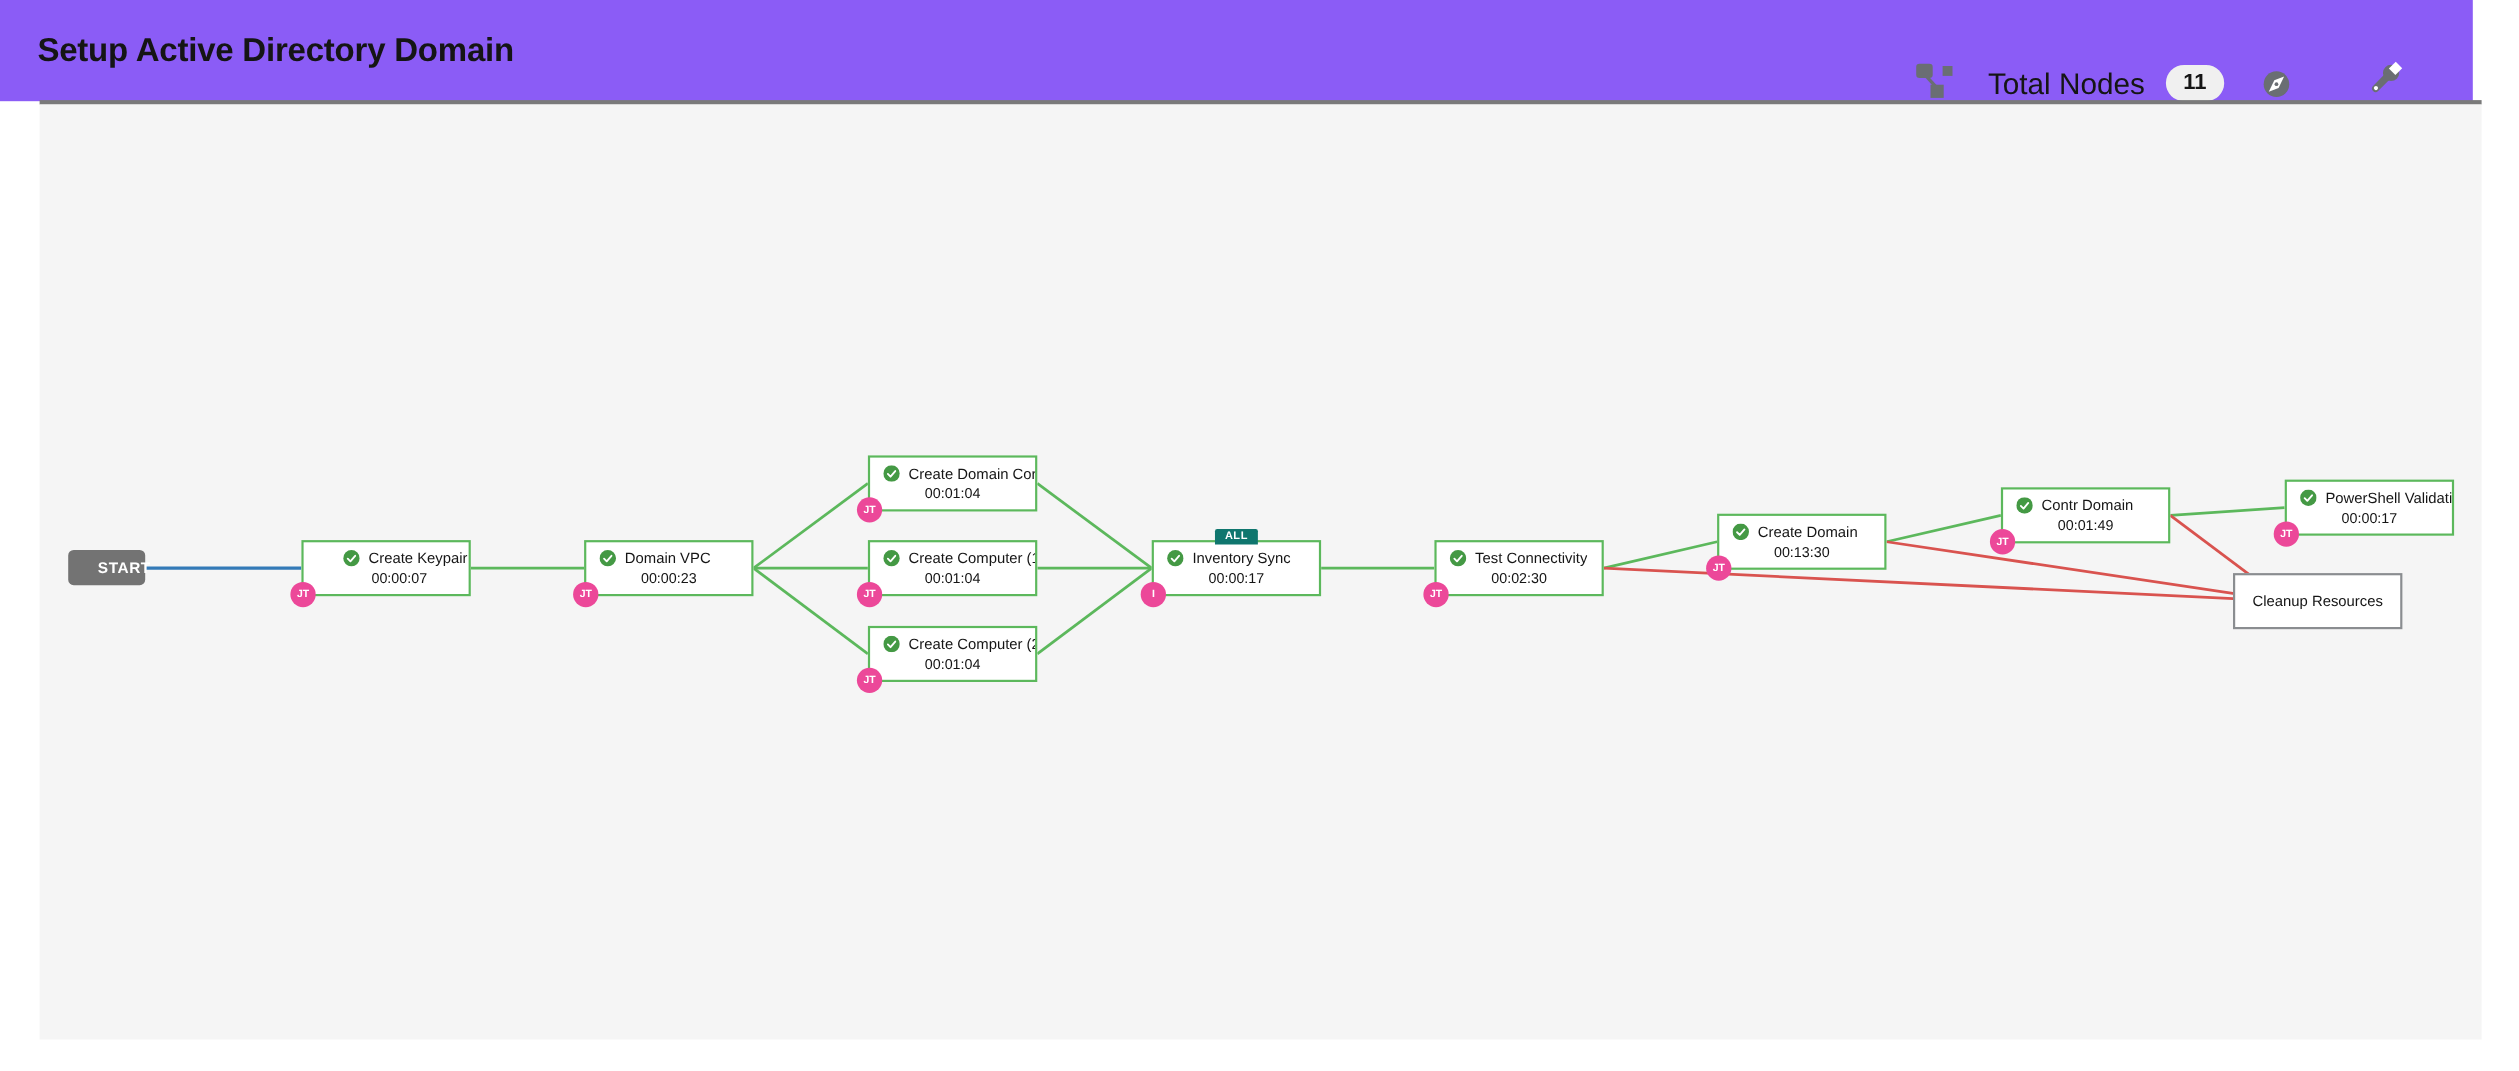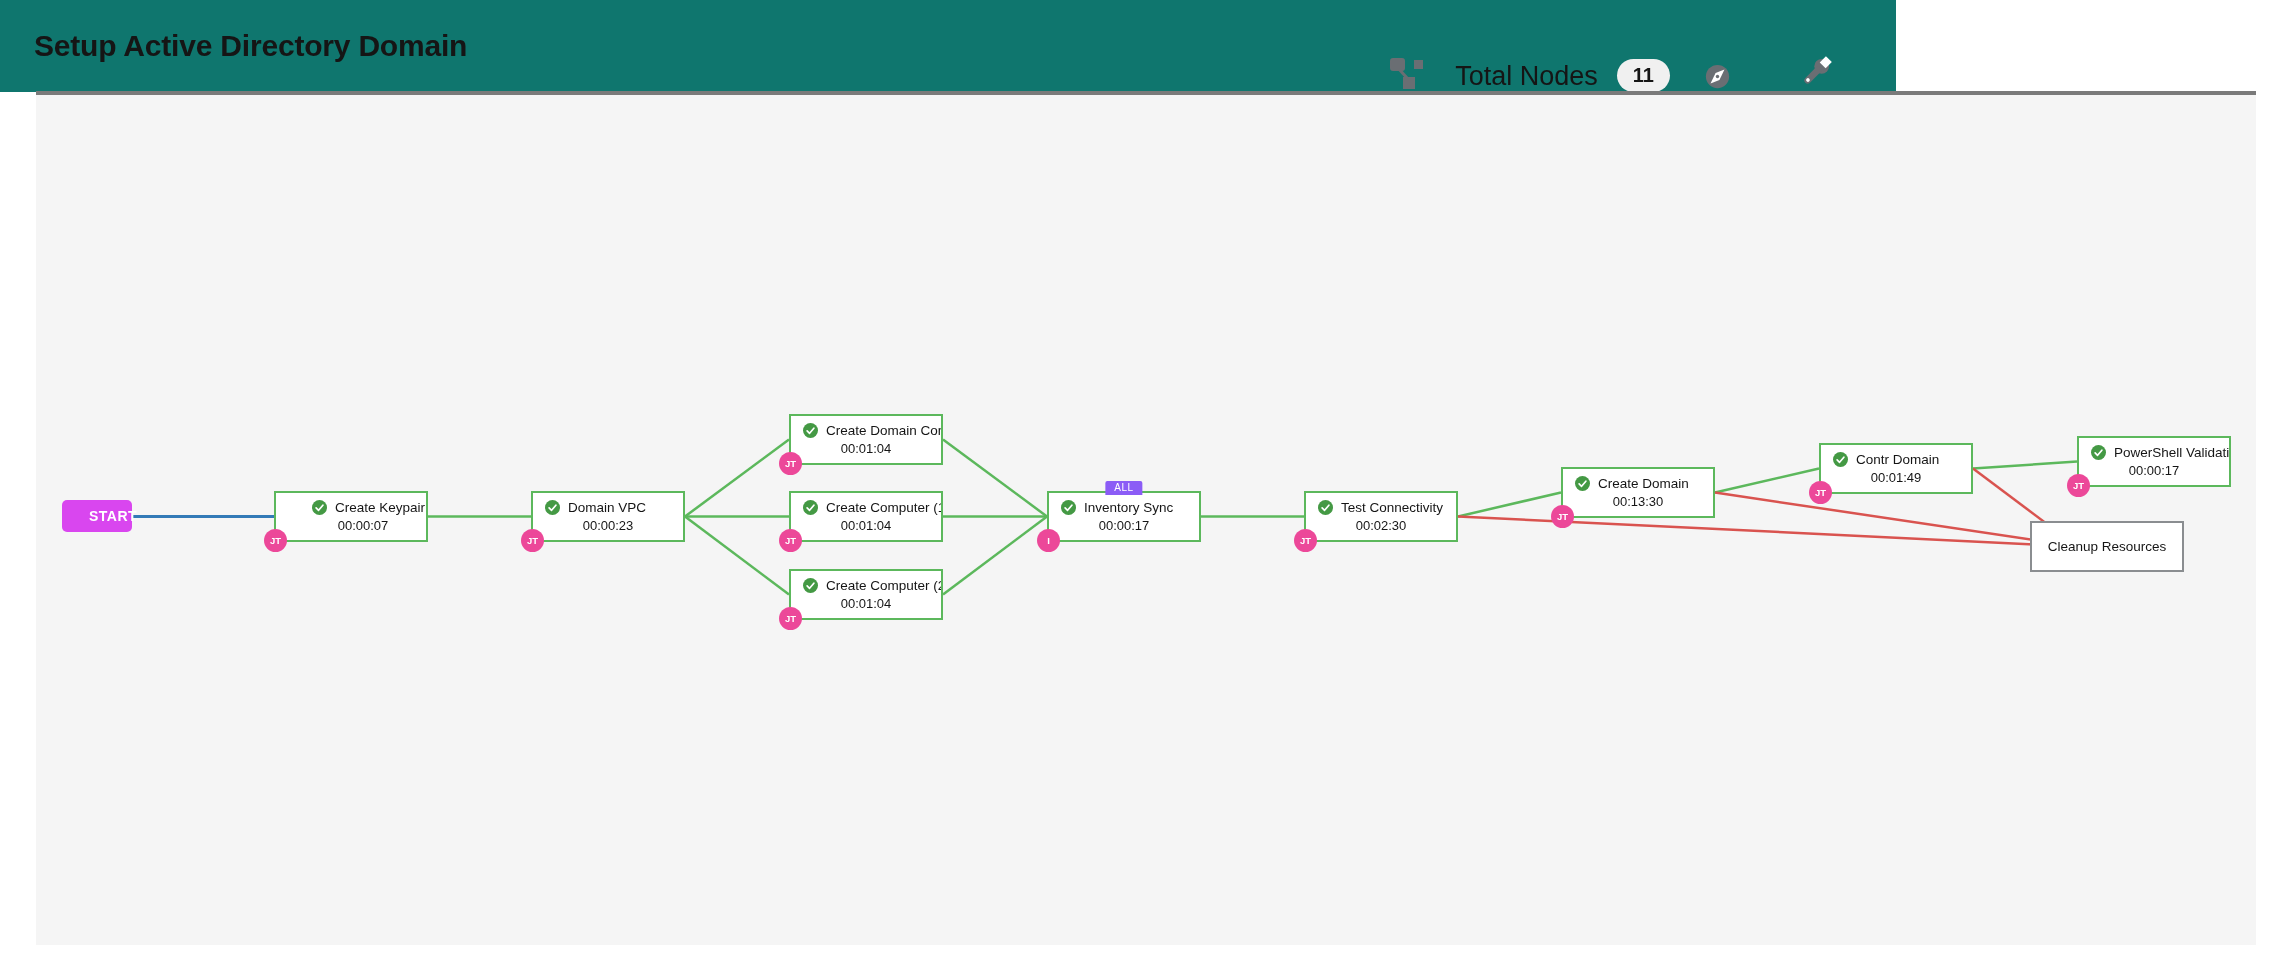--- a/index.html
+++ b/index.html
@@ -1,56 +1,56 @@
 <!DOCTYPE html>
 <html><head>
 <meta charset="utf-8">
 <style>
   * { margin: 0; padding: 0; box-sizing: border-box; }
   html, body { width: 2290px; height: 974px; background: #ffffff; overflow: hidden;
     font-family: "Liberation Sans", sans-serif; color: #151515; }
 
   
-  .header { position: absolute; left: 0; top: 0; width: 1896px; height: 92px; background: #0f766e; }
+  .header { position: absolute; left: 0; top: 0; width: 2248px; height: 92px; background: #8b5cf6; }
   .header-left { position: absolute; left: 34px; top: 0; height: 92px; display: flex; align-items: center; gap: 24px; }
   .page-title { font-size: 30px; font-weight: bold; letter-spacing: -0.2px; white-space: nowrap; }
   .status-pill { display: inline-flex; align-items: center; gap: 11px; height: 48px; padding: 0 21px 0 17px;
     border: 1.5px solid #d2d2d2; border-radius: 24px; background: #fff; cursor: pointer; }
   .status-pill .label { font-size: 27px; color: #3d8a3d; }
   .header-right { position: absolute; right: 63px; top: 0; height: 92px; display: flex; align-items: flex-end; }
   .total-nodes-label { font-size: 27px; margin-left: 28px; white-space: nowrap; }
   .count-pill { margin-left: 19px; background: #f0f0f0; border-radius: 17px; padding: 5px 16px;
     font-size: 20px; font-weight: 600; color: #151515; }
   .icon-btn { display: inline-flex; align-items: center; justify-content: center; cursor: pointer; background: none; border: none; }
   .compass-btn { margin-left: 32px; }
   .wrench-btn { margin-left: 63px; }
 
   .separator { position: absolute; left: 36px; top: 91px; width: 2220px; height: 4px; background: #7a7a7a; }
 
   
   .canvas { position: absolute; left: 36px; top: 95px; width: 2220px; height: 850px; background: #f5f5f5; }
   #edges-svg { position: absolute; left: 0; top: 0; }
 
-  .start-node { position: absolute; width: 70px; height: 32px; background: #d946ef; border-radius: 5px;
+  .start-node { position: absolute; width: 70px; height: 32px; background: #737373; border-radius: 5px;
     color: #fff; font-size: 14px; font-weight: 600; letter-spacing: 0.5px;
     display: flex; align-items: center; justify-content: center; cursor: pointer; z-index: 3; padding-left: 32px; }
 
   .node { position: absolute; width: 154px; height: 51px; background: #ffffff; border: 2px solid #5cb85c;
     z-index: 2; cursor: pointer; }
   .node.pending { border-color: #8a8d90; }
   .node-row { display: flex; align-items: center; gap: 8px; padding: 7px 0 0 12px; }
   .node-label { font-size: 13.5px; color: #151515; white-space: nowrap; overflow: hidden; }
   .node-time { text-align: center; font-size: 13px; color: #151515; padding-top: 3px; }
   .node.pending .node-label-center { position: absolute; inset: 0; display: flex; align-items: center;
     justify-content: center; font-size: 13.5px; }
   .node-badge { position: absolute; left: -12px; bottom: -12px; width: 23px; height: 23px; border-radius: 50%;
     background: #ec4899; color: #fff; font-size: 9.5px; font-weight: bold;
     display: flex; align-items: center; justify-content: center; }
   .all-badge { position: absolute; top: -12px; left: 50%; transform: translateX(-50%);
-    background: #8b5cf6; color: #fff; font-size: 10px; font-weight: normal; letter-spacing: 0.5px;
+    background: #0f766e; color: #fff; font-size: 10px; font-weight: bold; letter-spacing: 0.5px;
     padding: 1px 9px 2px 9px; border-radius: 2px 2px 0 0; }
 </style>
 </head>
 <body>
 
 <div class="header">
   <div class="header-left">
     <h1 class="page-title">Setup Active Directory Domain</h1>
   </div>
 

